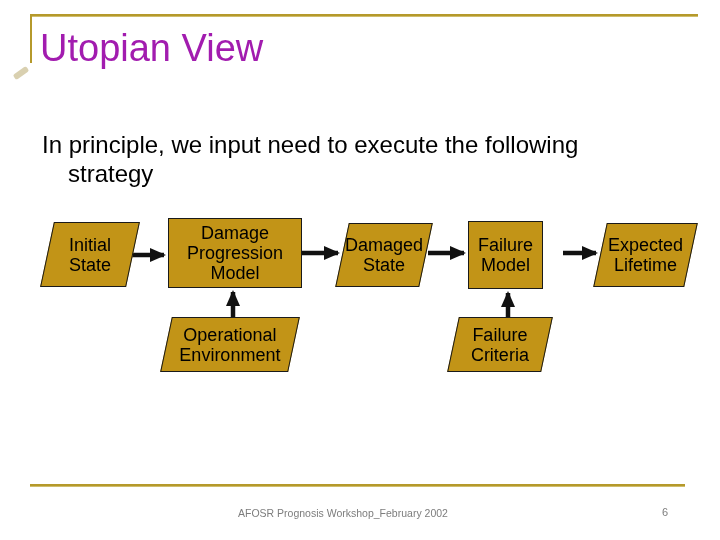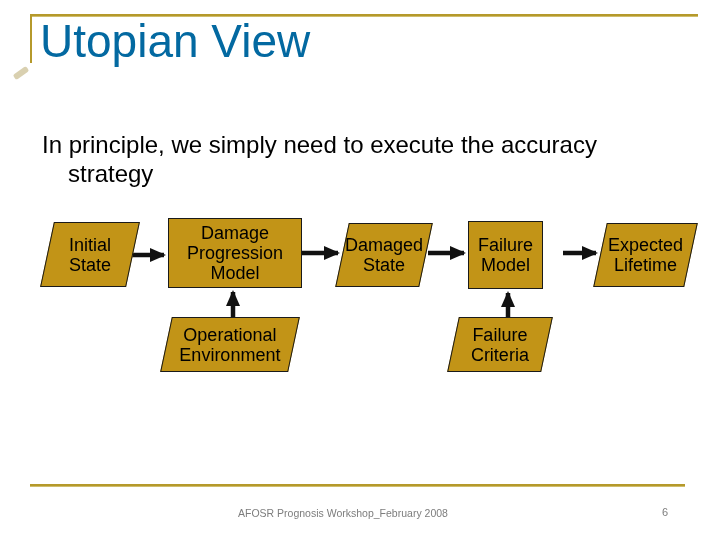--- a/index.html
+++ b/index.html
@@ -5,21 +5,21 @@
   html,body{margin:0;padding:0;background:#fff;}
   .slide{
     position:relative;width:720px;height:540px;background:#ffffff;overflow:hidden;
     font-family:"Liberation Sans", sans-serif;color:#000;
   }
   .gold-line-top{position:absolute;left:30px;top:14px;width:668px;height:3px;
     background:linear-gradient(#b5992b 65%, #e8dfa8);}
   .gold-line-left{position:absolute;left:30px;top:14px;width:2px;height:49px;background:#b5992b;}
   .corner-smudge{position:absolute;left:13px;top:70px;width:16px;height:6px;background:#cfc49c;
     transform:rotate(-35deg);border-radius:2px;opacity:.8;}
-  .title{position:absolute;left:40px;top:14px;font-size:46px;color:#0369a1;white-space:nowrap;}
+  .title{position:absolute;left:40px;top:27px;font-size:38px;color:#a21caf;white-space:nowrap;}
   .para-block{position:absolute;left:42px;font-size:24px;line-height:29px;color:#000;
     white-space:pre-line;padding-left:26px;text-indent:-26px;width:645px;}
   .intro{top:130px;}
   .conclusion{top:395px;}
   .diagram{position:absolute;left:0;top:200px;width:720px;height:190px;}
   .arrows{position:absolute;left:0;top:0;width:720px;height:190px;}
   .node{
     position:absolute;background:#c29417;border:1.5px solid #1a1a1a;
     display:flex;align-items:center;justify-content:center;text-align:center;
     font-size:18px;line-height:20px;box-sizing:border-box;
@@ -43,21 +43,21 @@
 <body>
 
 <div class="slide">
 
   <div class="gold-line-top"></div>
   <div class="gold-line-left"></div>
   <div class="corner-smudge"></div>
 
   <div class="title">Utopian View</div>
 
-  <div class="para-block intro">In principle, we simply need to execute the accuracy
+  <div class="para-block intro">In principle, we input need to execute the following
 strategy</div>
 
   <div class="diagram">
 
     <svg class="arrows" viewBox="0 0 720 190" xmlns="http://www.w3.org/2000/svg">
       <defs>
         <marker id="ah" markerWidth="16" markerHeight="14" refX="14" refY="7" orient="auto" markerUnits="userSpaceOnUse">
           <path d="M0,0 L16,7 L0,14 z" fill="#111"></path>
         </marker>
       </defs>
@@ -94,16 +94,16 @@
     </div>
 
     <div class="node para-shape n-failcrit">
       <span class="lbl">Failure Criteria</span>
     </div>
 
   </div>
 
 
   <div class="gold-line-bottom"></div>
-  <div class="footer-text">AFOSR Prognosis Workshop_February 2008</div>
+  <div class="footer-text">AFOSR Prognosis Workshop_February 2002</div>
   <div class="page-number">6</div>
 
 </div>
 
 </body></html>

